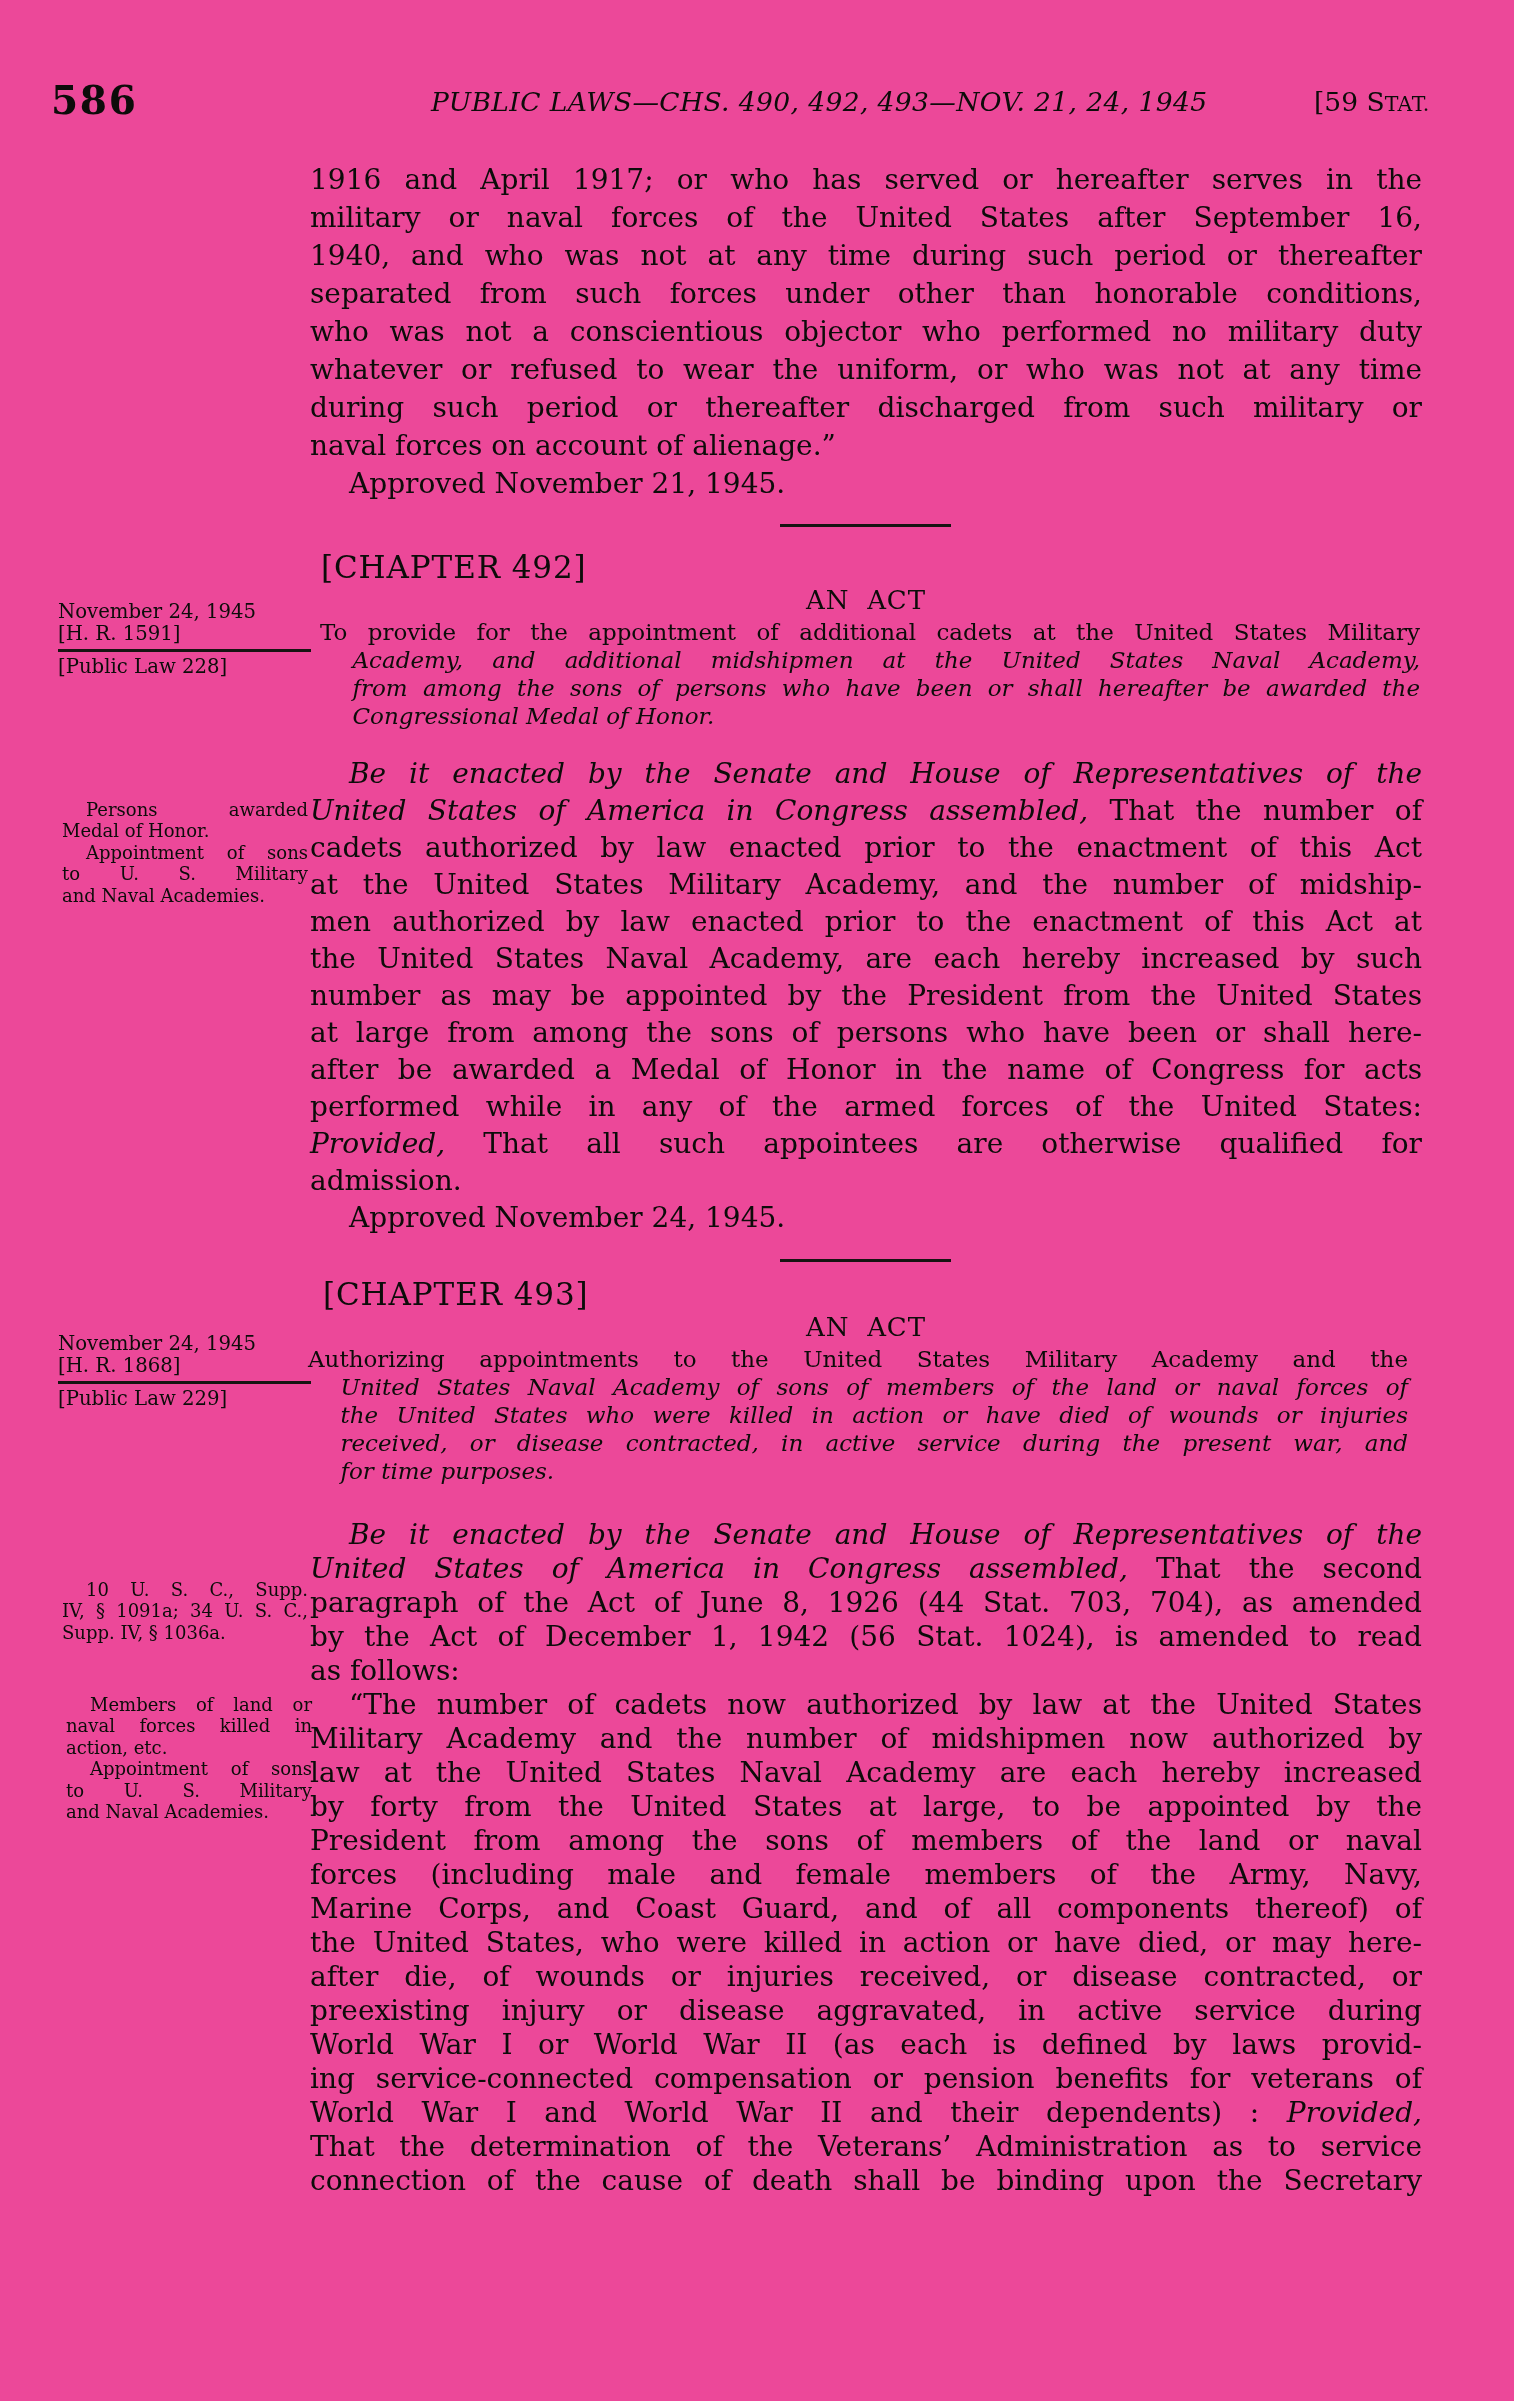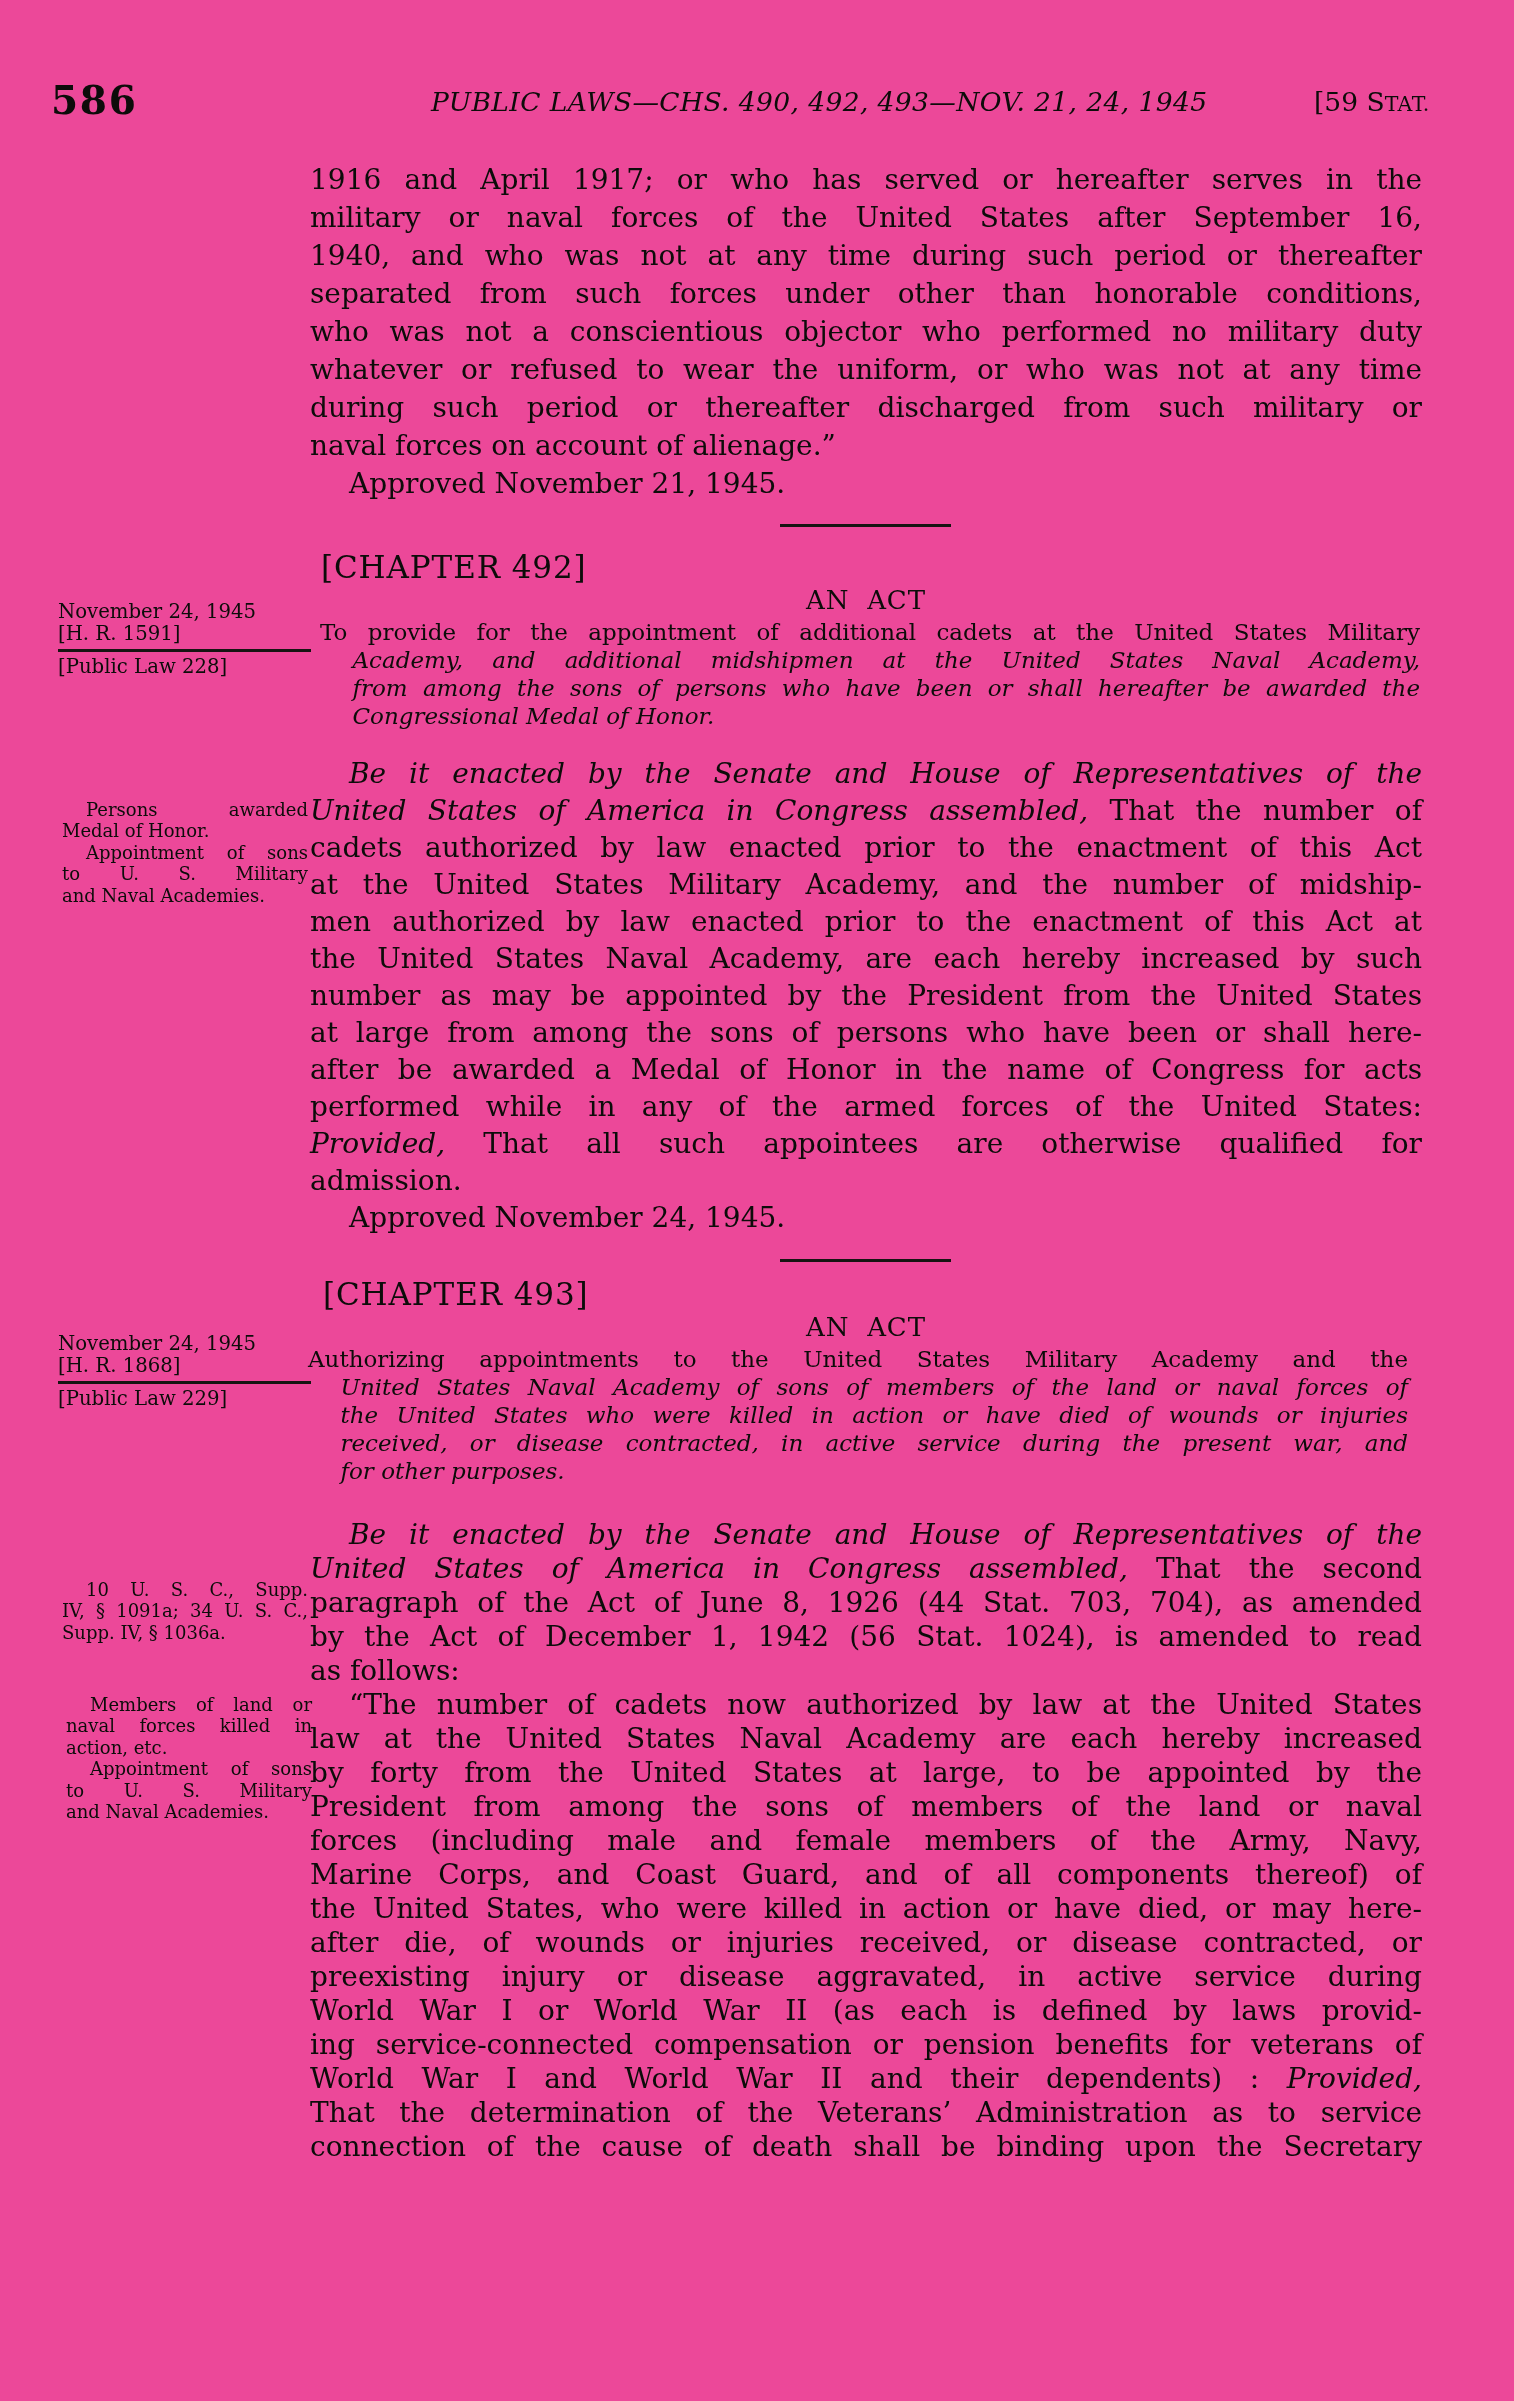--- a/index.html
+++ b/index.html
@@ -132,21 +132,21 @@
     <div class="mh-line">[H. R. 1868]</div>
     <div class="mh-rule"></div>
     <div class="mh-line">[Public Law 229]</div>
   </div>
 
   <div class="abs para act-title" style="left:308px;top:1345px;">
       <div class="line"><span class="rm">Authorizing appointments to the United States Military Academy and the</span></div>
       <div class="line ml"><span class="rm">United States Naval Academy of sons of members of the land or naval forces of</span></div>
       <div class="line ml"><span class="rm">the United States who were killed in action or have died of wounds or injuries</span></div>
       <div class="line ml"><span class="rm">received, or disease contracted, in active service during the present war, and</span></div>
-      <div class="line nj ml"><span class="rm">for other purposes.</span></div>
+      <div class="line nj ml"><span class="rm">for time purposes.</span></div>
     </div>
 
   <div class="abs para side-note" style="left:62px;top:1579px;">
       <div class="line ind"><span class="rm">10 U. S. C., Supp.</span></div>
       <div class="line"><span class="rm">IV, § 1091a; 34 U. S. C.,</span></div>
       <div class="line nj"><span class="rm">Supp. IV, § 1036a.</span></div>
     </div>
 
   <div class="abs para side-note" style="left:66px;top:1694px;">
       <div class="line ind"><span class="rm">Members of land or</span></div>
@@ -157,20 +157,21 @@
       <div class="line nj"><span class="rm">and Naval Academies.</span></div>
     </div>
 
   <div class="abs para body-text p493" style="left:310px;top:1518px;">
       <div class="line ind"><span class="it">Be it enacted by the Senate and House of Representatives of the</span></div>
       <div class="line"><span class="it">United States of America in Congress assembled,</span><span class="rm"> That the second</span></div>
       <div class="line"><span class="rm">paragraph of the Act of June 8, 1926 (44 Stat. 703, 704), as amended</span></div>
       <div class="line"><span class="rm">by the Act of December 1, 1942 (56 Stat. 1024), is amended to read</span></div>
       <div class="line nj"><span class="rm">as follows:</span></div>
       <div class="line ind"><span class="rm">“The number of cadets now authorized by law at the United States</span></div>
+      <div class="line"><span class="rm">Military Academy and the number of midshipmen now authorized by</span></div>
       <div class="line"><span class="rm">law at the United States Naval Academy are each hereby increased</span></div>
       <div class="line"><span class="rm">by forty from the United States at large, to be appointed by the</span></div>
       <div class="line"><span class="rm">President from among the sons of members of the land or naval</span></div>
       <div class="line"><span class="rm">forces (including male and female members of the Army, Navy,</span></div>
       <div class="line"><span class="rm">Marine Corps, and Coast Guard, and of all components thereof) of</span></div>
       <div class="line"><span class="rm">the United States, who were killed in action or have died, or may here-</span></div>
       <div class="line"><span class="rm">after die, of wounds or injuries received, or disease contracted, or</span></div>
       <div class="line"><span class="rm">preexisting injury or disease aggravated, in active service during</span></div>
       <div class="line"><span class="rm">World War I or World War II (as each is defined by laws provid-</span></div>
       <div class="line"><span class="rm">ing service-connected compensation or pension benefits for veterans of</span></div>

